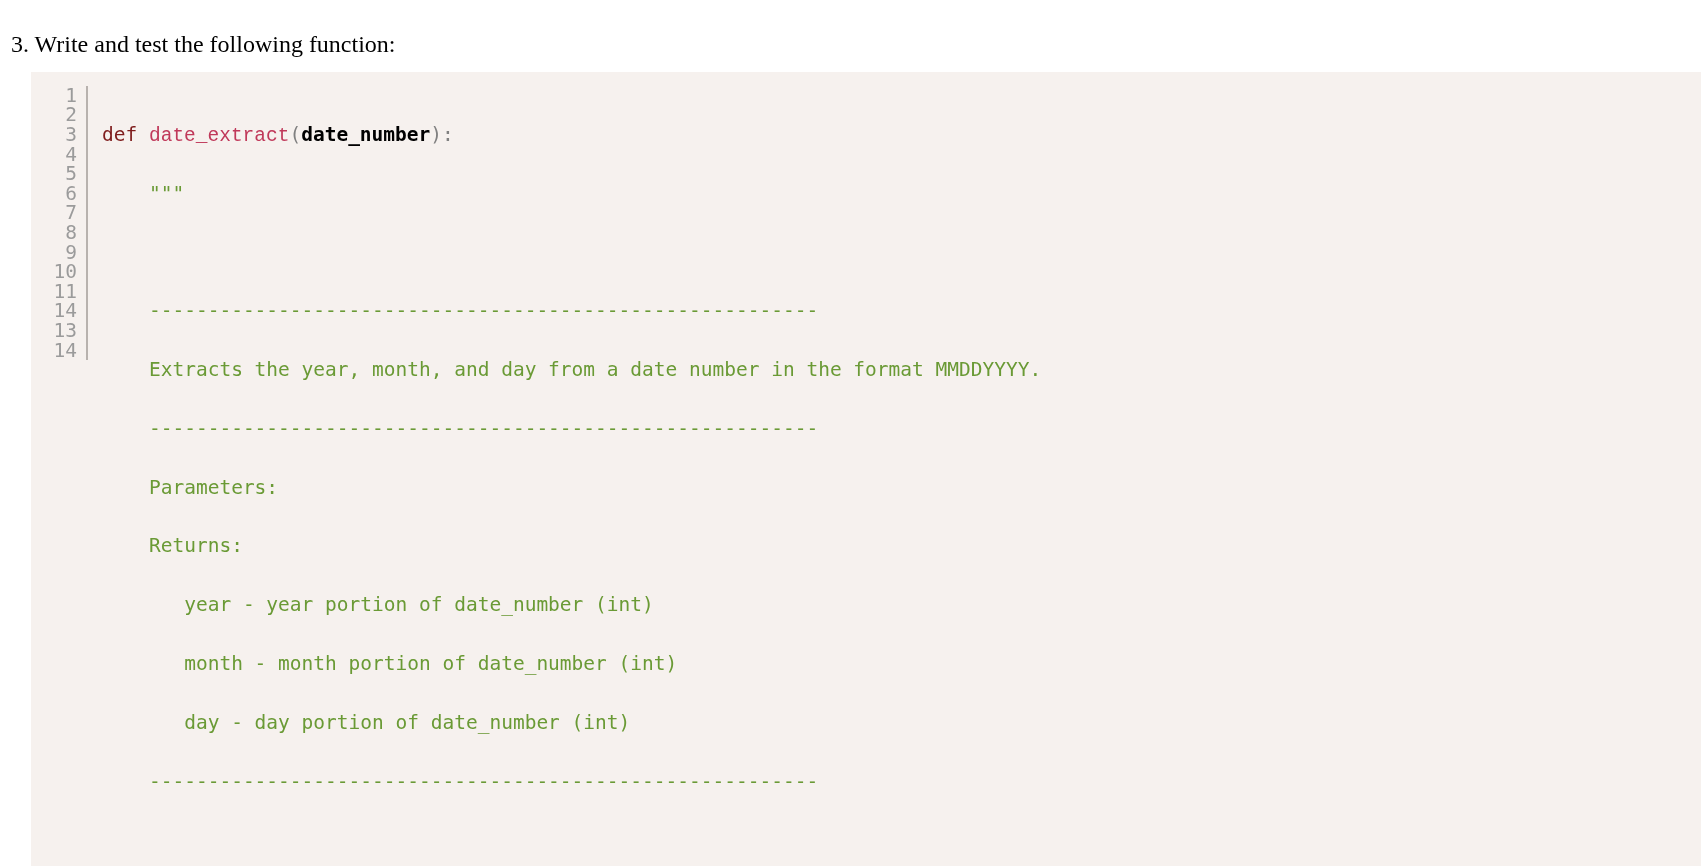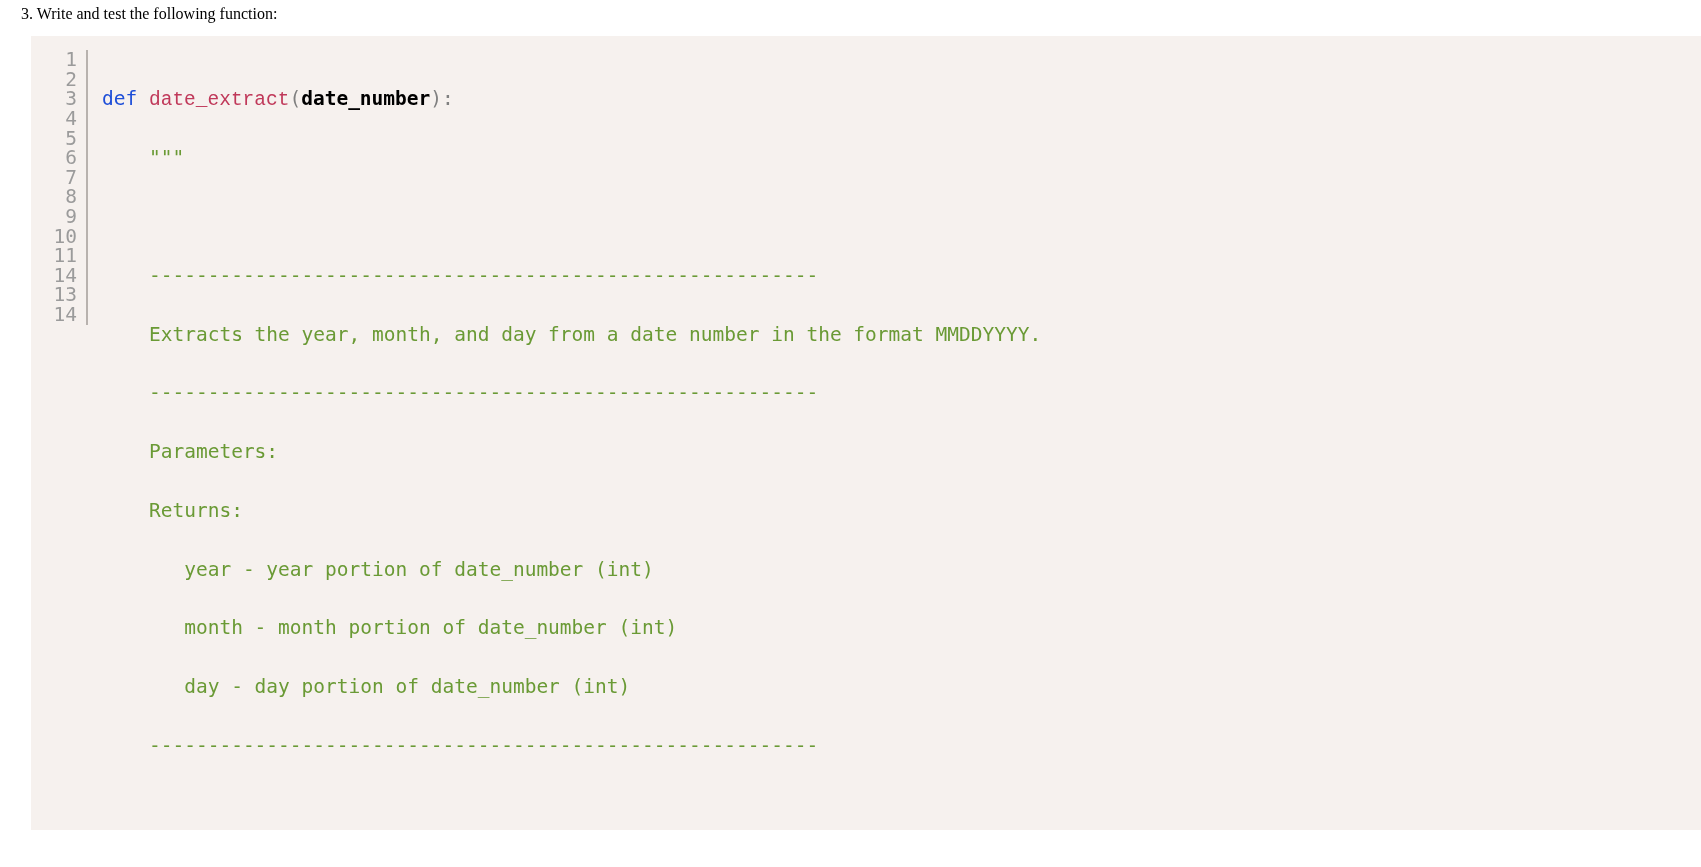--- a/index.html
+++ b/index.html
@@ -18,24 +18,25 @@
 
   .page {
     position: relative;
     width: 1701px;
     height: 867px;
     box-sizing: border-box;
   }
 
   
   .task-heading {
-    font-size: 16px;
+    font-size: 24px;
     line-height: 1.2;
-    padding: 4px 0 0 21px;
+    padding: 4px 0 0 11px;
     white-space: nowrap;
+    margin-top: 26px;
   }
   .task-number { display: inline; }
   .task-text { display: inline; }
 
   
   .codeblock {
     margin-top: 13px;
     margin-left: 31px;
     background: #f6f1ee;
     padding: 14px 0 16px 0;
@@ -58,21 +59,21 @@
   }
   .gutter div { height: 19.6px; }
   .code-area {
     padding-left: 14px;
     flex: 1 1 auto;
     white-space: pre;
     overflow: hidden;
   }
   .code-area div { height: 19.6px; }
 
-  .tok-kw   { color: #1d4ed8; }
+  .tok-kw   { color: #7f1d1d; }
   .tok-fn   { color: #c0395a; font-family: Liberation Mono, monospace; }
   .tok-arg  { color: #000000; font-weight: 700; }
   .tok-pn   { color: #808080; }
   .tok-doc  { color: #6a9a35; }
 </style>
 </head>
 <body>
 
 <div class="page">
 

